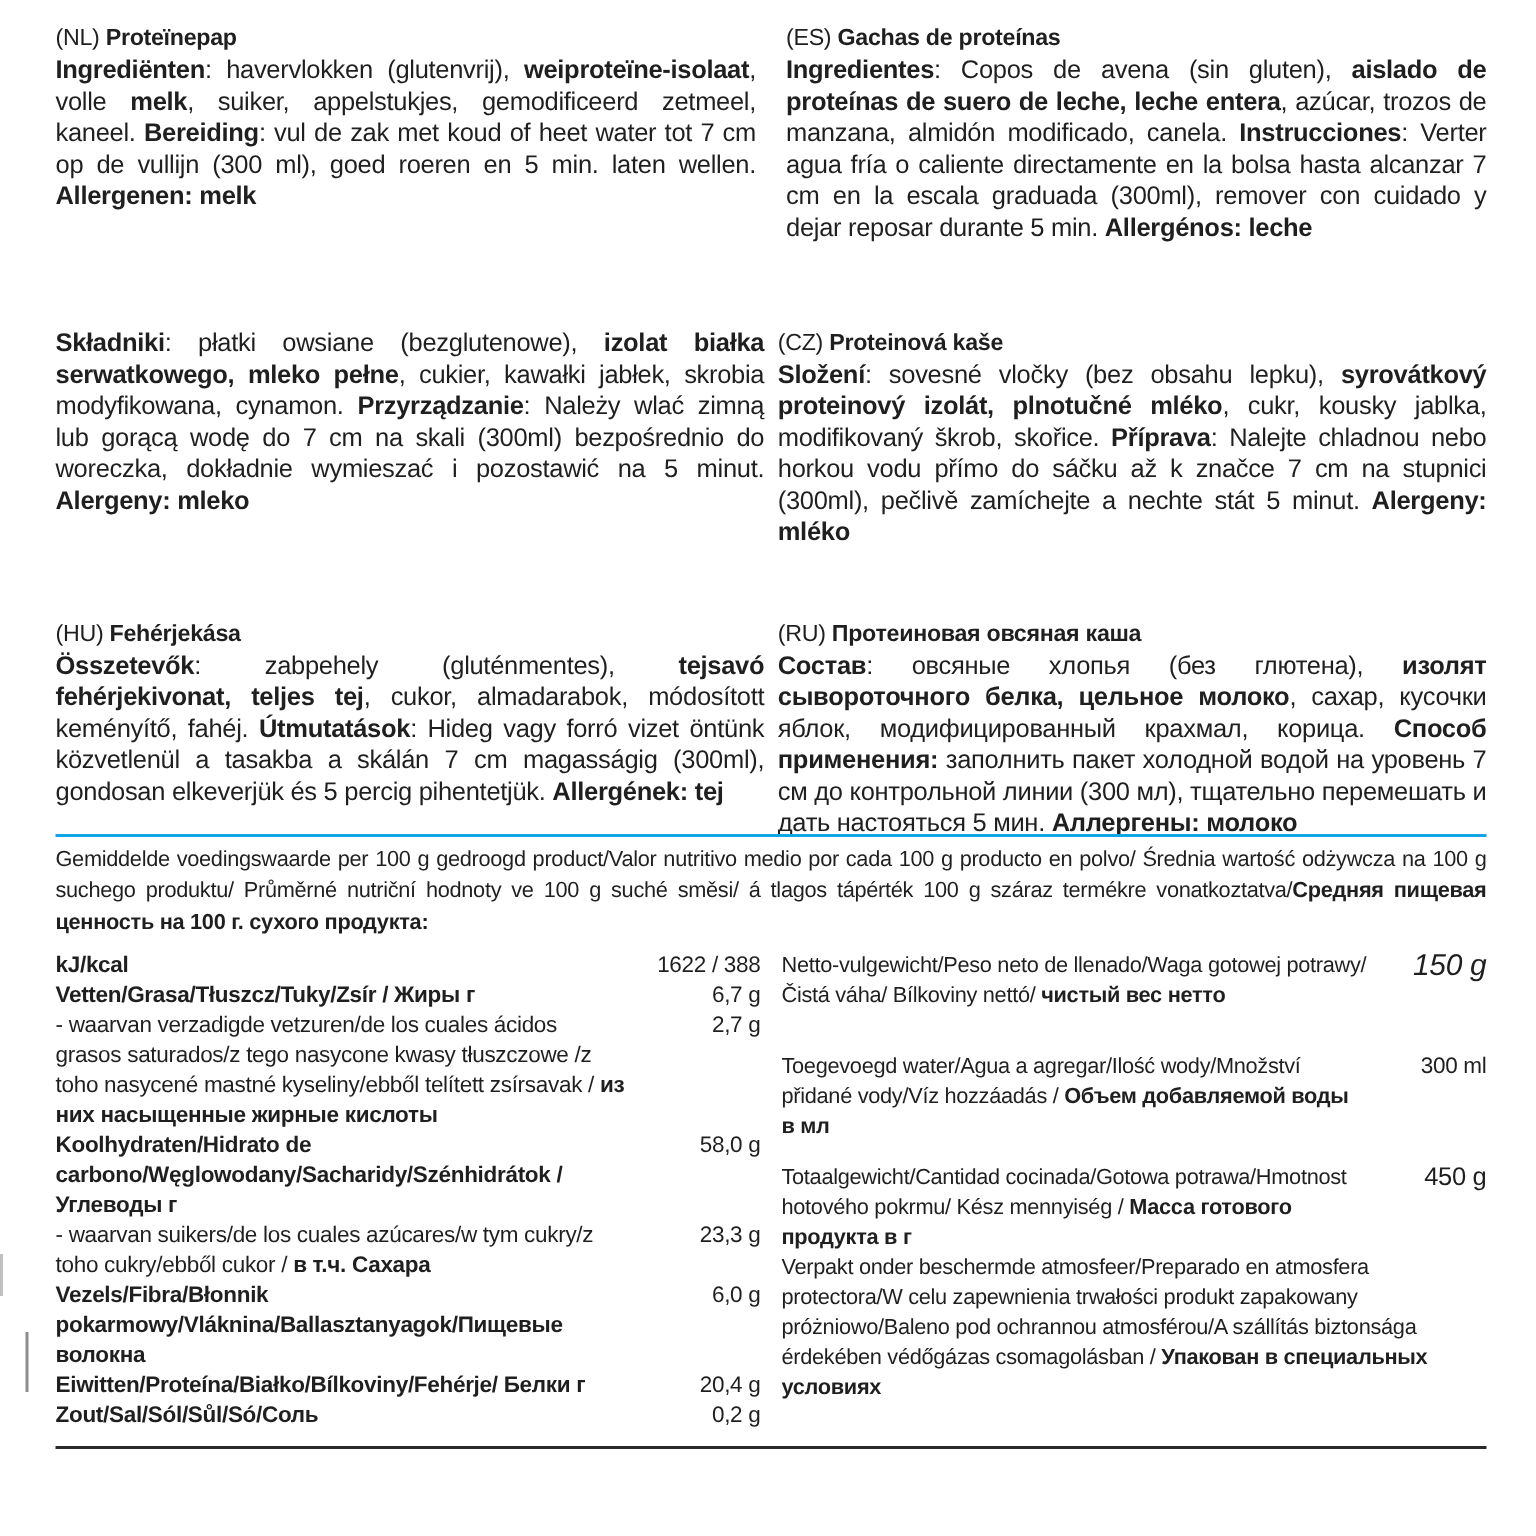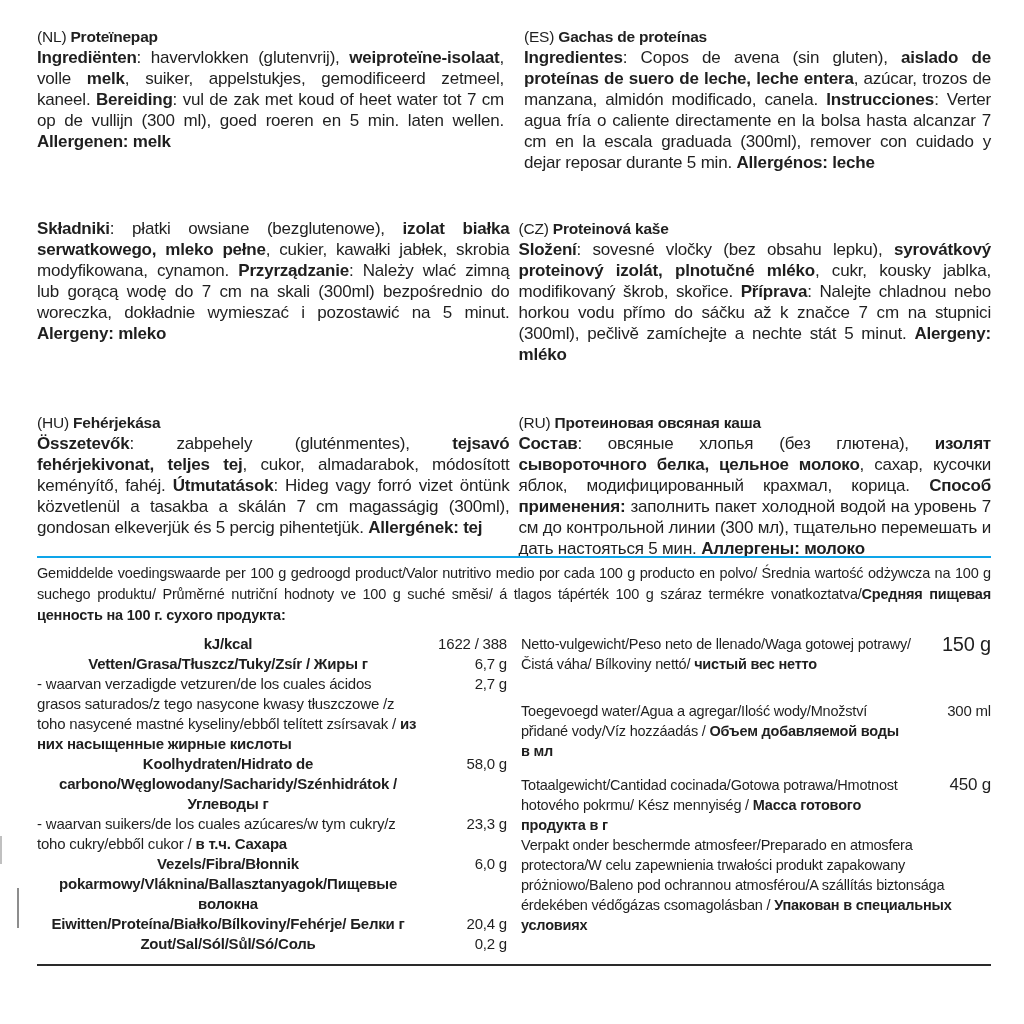--- a/index.html
+++ b/index.html
@@ -3,42 +3,42 @@
 <meta charset="utf-8">
 <style>
   html,body{margin:0;padding:0;}
   body{
     width:1024px;height:1024px;position:relative;overflow:hidden;
     background:#ffffff;color:#1f1f1f;
     font-family:"Liberation Sans",sans-serif;
   }
   .abs{position:absolute;left:37px;right:33px;}
   .lrow{display:grid;grid-template-columns:1fr 1fr;column-gap:9px;}
-  #row1{top:26px;gap:20px;}
+  #row1{top:15px;gap:20px;}
   #row2{top:218px;}
   #row3{top:412px;}
   .sec-title{font-size:15.5px;line-height:21px;letter-spacing:-0.2px;}
   .sec-title .lang{font-weight:400;}
   .sec-title .name{font-weight:700;}
   .sec-body{font-size:17px;line-height:21px;text-align:justify;letter-spacing:-0.2px;}
   .bseg{font-weight:700;}
   
   #ntable{top:556px;border-top:2px solid #0ea5e9;padding-top:5px;}
   #ntable .nheader{font-size:14.5px;line-height:21px;text-align:justify;letter-spacing:-0.2px;margin-bottom:8px;}
   .ncols{display:grid;grid-template-columns:1fr 1fr;column-gap:14px;padding-bottom:10px;border-bottom:2px solid #2a2a2a;}
   .nrow{display:flex;font-size:15px;line-height:20px;letter-spacing:-0.2px;}
   .nrow .lbl{flex:1;}
   .nrow .val{width:88px;text-align:right;white-space:nowrap;font-weight:400;}
-  .nrow.b .lbl{font-weight:700;text-align:center;}
+  .nrow.b .lbl{font-weight:700;}
   .rrow{display:flex;font-size:14.5px;line-height:20px;letter-spacing:-0.2px;}
   .rrow .rlbl{flex:1;padding-right:10px;}
   .rrow .rval{width:70px;text-align:right;white-space:nowrap;}
   .rrow.gap-lg{margin-bottom:27px;}
   .rrow.gap-sm{margin-bottom:14px;}
-  .v-xl{font-size:20px;}
+  .v-xl{font-size:20px;font-style:italic;}
   .v-md{font-size:15px;}
   .v-lg{font-size:17px;}
   
   .crop-mark{position:absolute;background:#8d8d8d;}
   #mark1{left:17px;top:888px;width:2px;height:40px;}
   #mark2{left:0px;top:836px;width:2px;height:28px;background:#c0c0c0;}
 </style>
 </head>
 <body>
 

